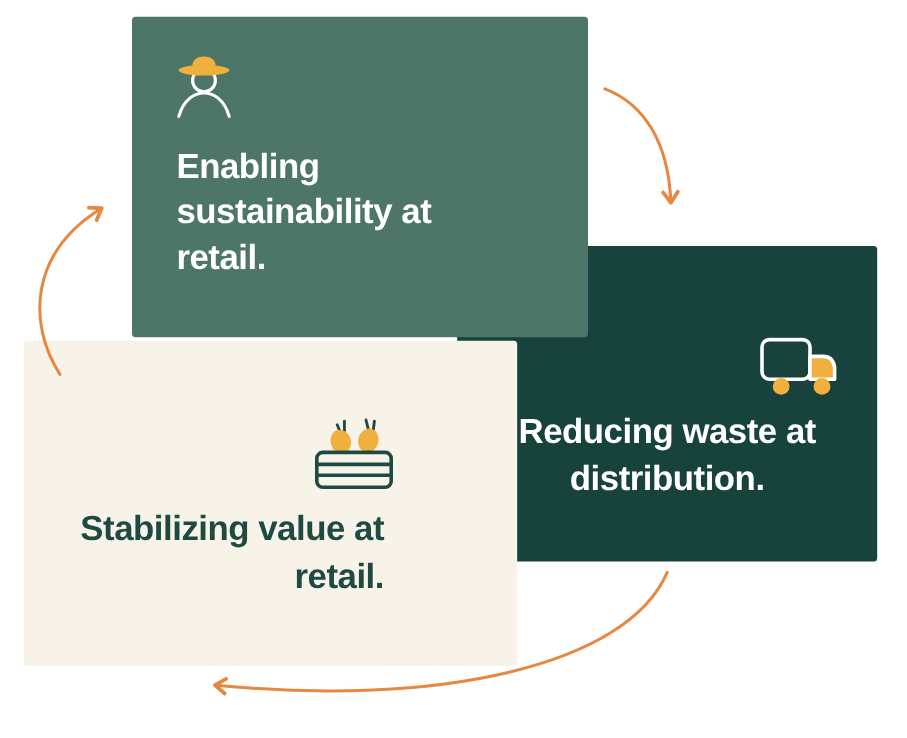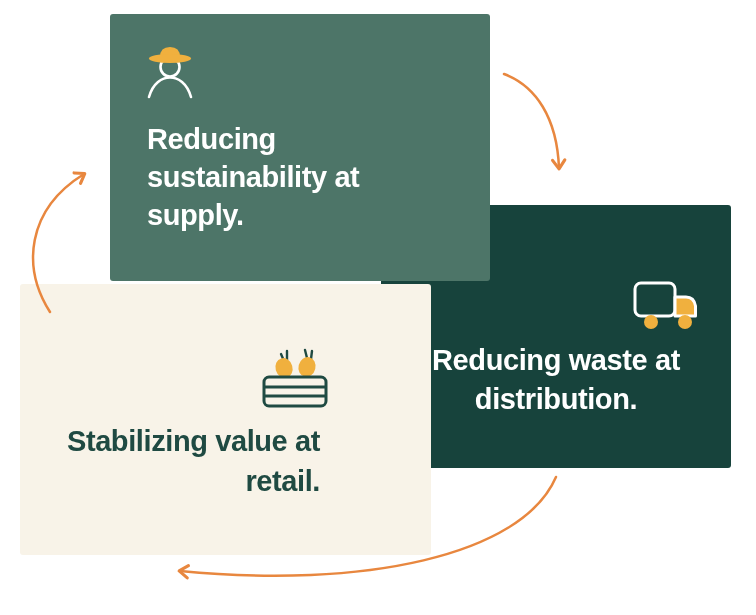--- a/index.html
+++ b/index.html
@@ -90,21 +90,21 @@
     <svg class="icon icon-farmer" width="48" height="56" viewBox="0 0 48 56">
 
       <circle cx="24" cy="23" r="9.5" class="stroke-white" stroke-width="2.6"></circle>
 
       <path d="M3 53 C 7 39 16 33.5 24 33.5 C 32 33.5 41 39 45 53" class="stroke-white" stroke-width="2.6" stroke-linecap="round"></path>
 
       <path d="M14 13 Q 14 3 24 3 Q 34 3 34 13 L 34 14 L 14 14 Z" class="fill-yellow"></path>
 
       <ellipse cx="24" cy="14.5" rx="21" ry="4.5" class="fill-yellow"></ellipse>
     </svg>
-    <div class="card-label label-supply">Reducing sustainability at supply.</div>
+    <div class="card-label label-supply">Enabling sustainability at retail.</div>
   </div>
 
   <div class="card card-retail">
     <svg class="icon icon-crate" width="70" height="70" viewBox="0 0 70 70">
 
       <path d="M21 12 L24 19 M27 9 L27 18 M45 8 L47 16 M52 9 L51 17" class="stroke-dark" stroke-width="2.4" stroke-linecap="round"></path>
 
       <ellipse cx="24" cy="26" rx="8.5" ry="10" transform="rotate(-16 24 26)" class="fill-yellow"></ellipse>
       <ellipse cx="47" cy="25" rx="8.5" ry="10" transform="rotate(14 47 25)" class="fill-yellow"></ellipse>
 

